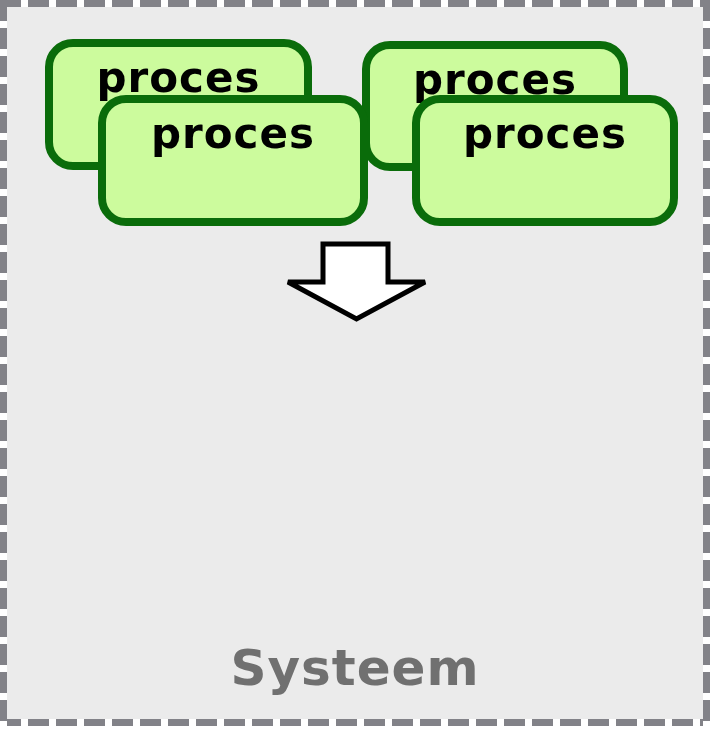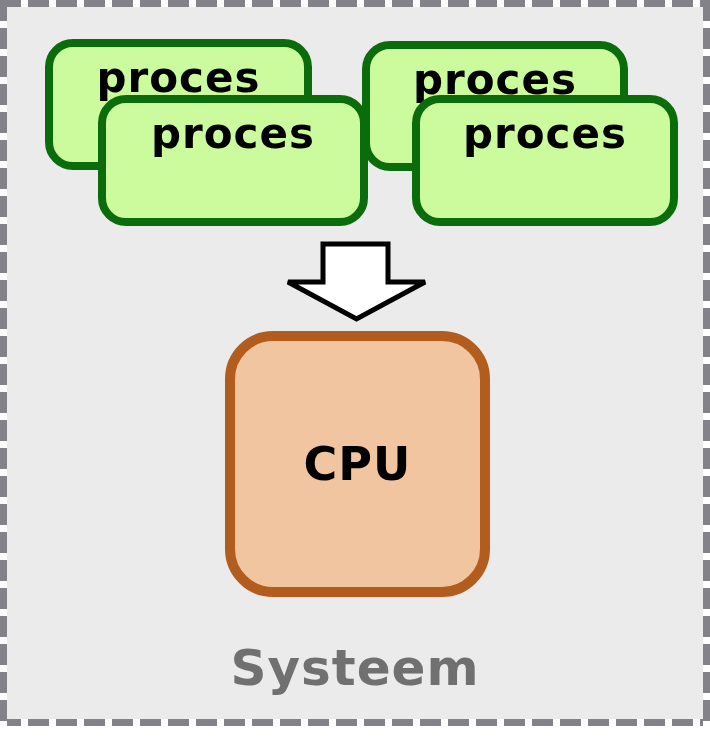--- a/index.html
+++ b/index.html
@@ -139,19 +139,16 @@
   <div class="proc-box box-front-right">
     <span class="proc-label">proces</span>
   </div>
 
   <div class="arrow-wrap">
     <svg width="137" height="75" viewBox="0 0 137 75" xmlns="http://www.w3.org/2000/svg">
       <polygon class="arrow-shape" points="35,0 100,0 100,38 137,38 68.5,75 0,38 35,38"></polygon>
     </svg>
   </div>
 
-  <div class="cpu-box">
-    <span class="cpu-label">CPU</span>
-  </div>
 
   <div class="system-label">Systeem</div>
 
 </div>
 
 </body></html>

